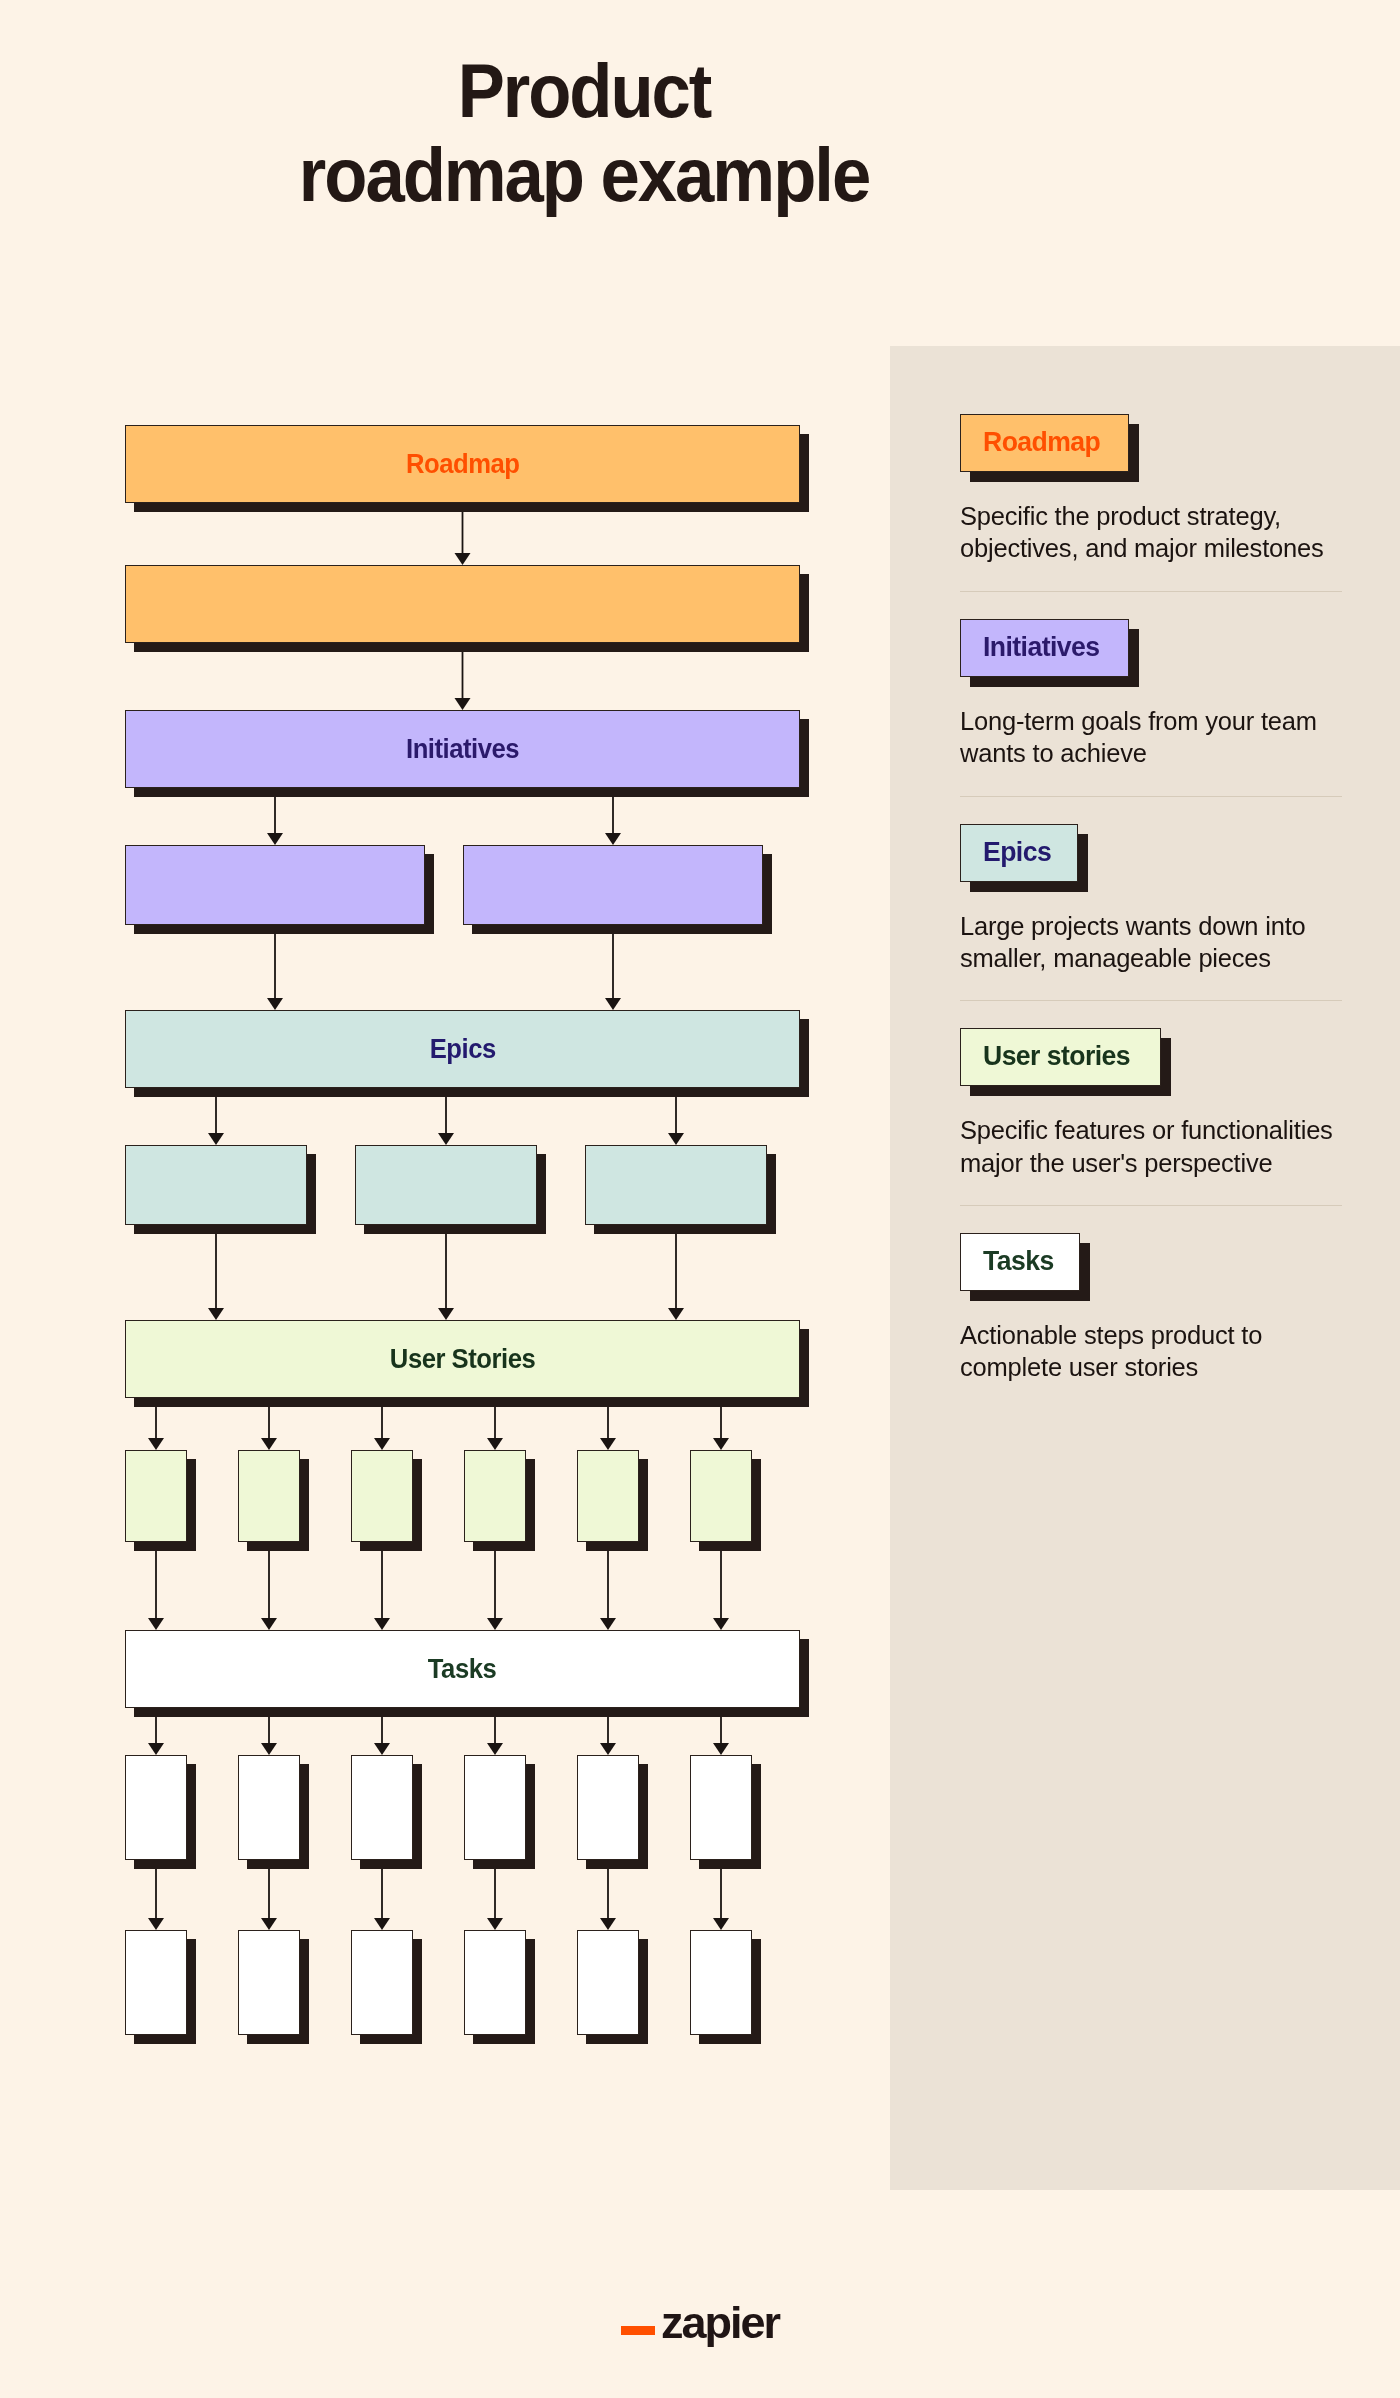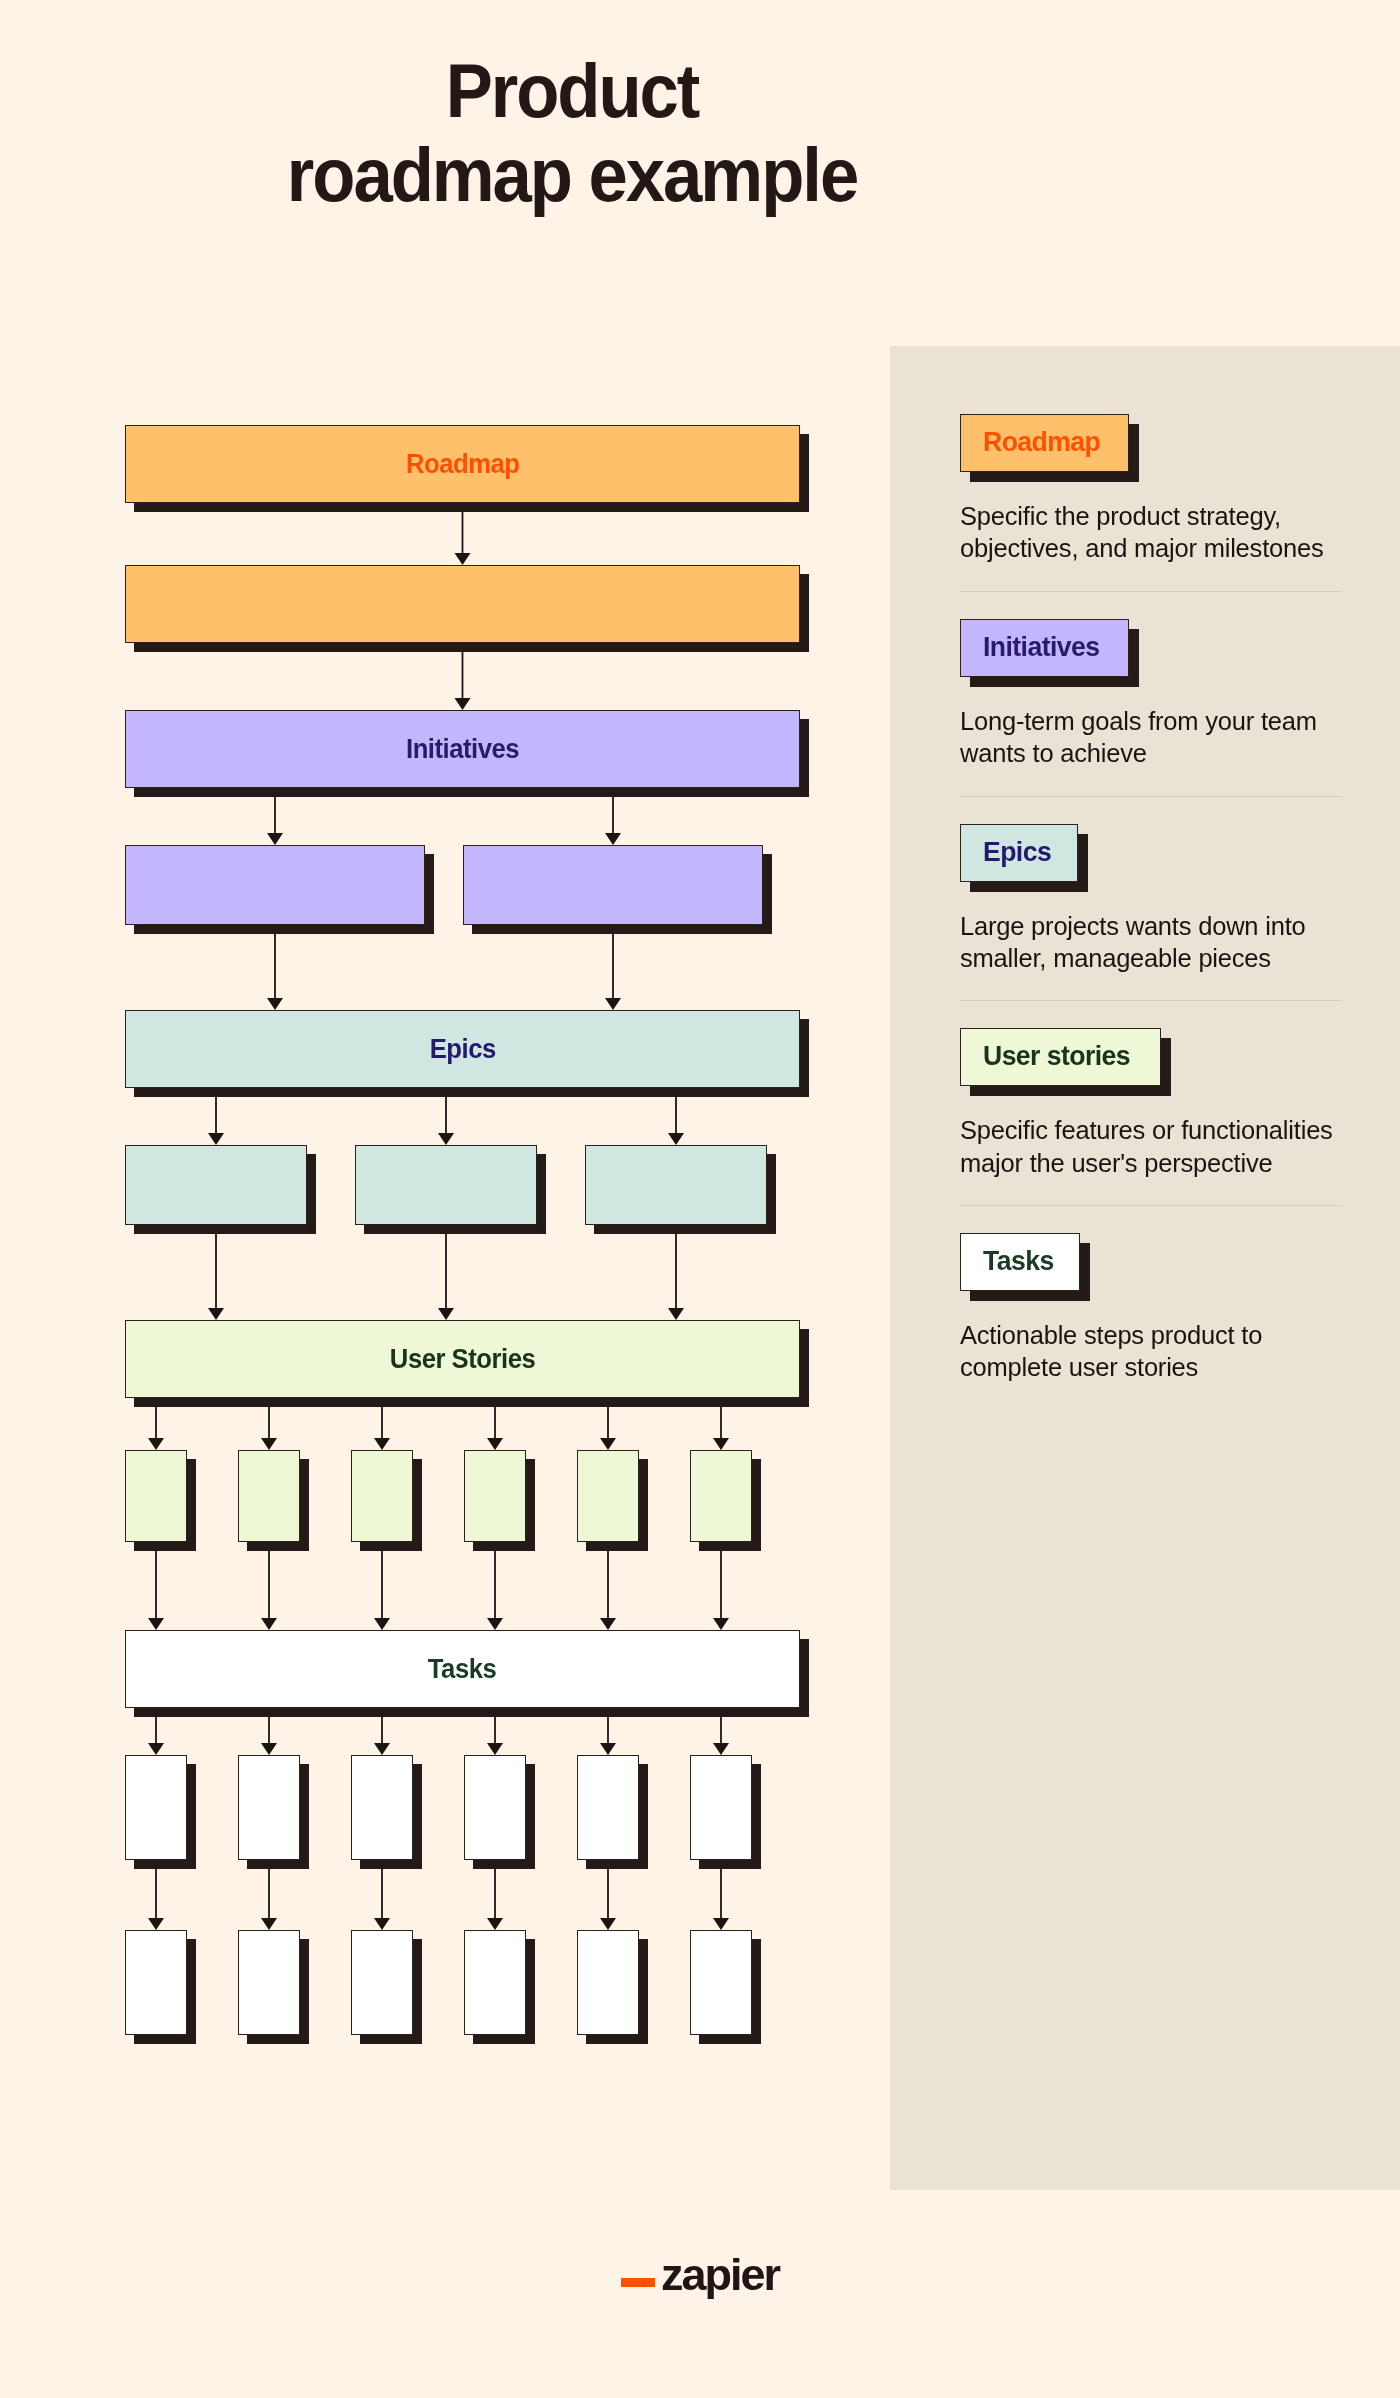--- a/index.html
+++ b/index.html
@@ -17,21 +17,21 @@
     position: relative;
     width: 1400px;
     height: 2398px;
     background: #FDF3E7;
   }
 
   
   .title-block {
     position: absolute;
     top: 52px;
-    left: 0;
+    left: 12px;
     width: 1144px;
     text-align: center;
   }
   .title-line {
     display: block;
     font-family: "Liberation Sans", sans-serif;
     font-weight: 700;
     font-size: 76px;
     line-height: 1.02;
     letter-spacing: -2.2px;
@@ -166,20 +166,21 @@
     height: 9px;
     background: #FF4F00;
     margin-bottom: 10px;
   }
   .logo-word {
     font-weight: 700;
     font-size: 45px;
     line-height: 1;
     letter-spacing: -2.0px;
     color: #201515;
+    margin-top: 48px;
   }
 </style>
 </head>
 <body>
 
 <div id="page">
 
   <div class="title-block">
     <span class="title-line l1">Product</span>
     <span class="title-line l2">roadmap example</span>

